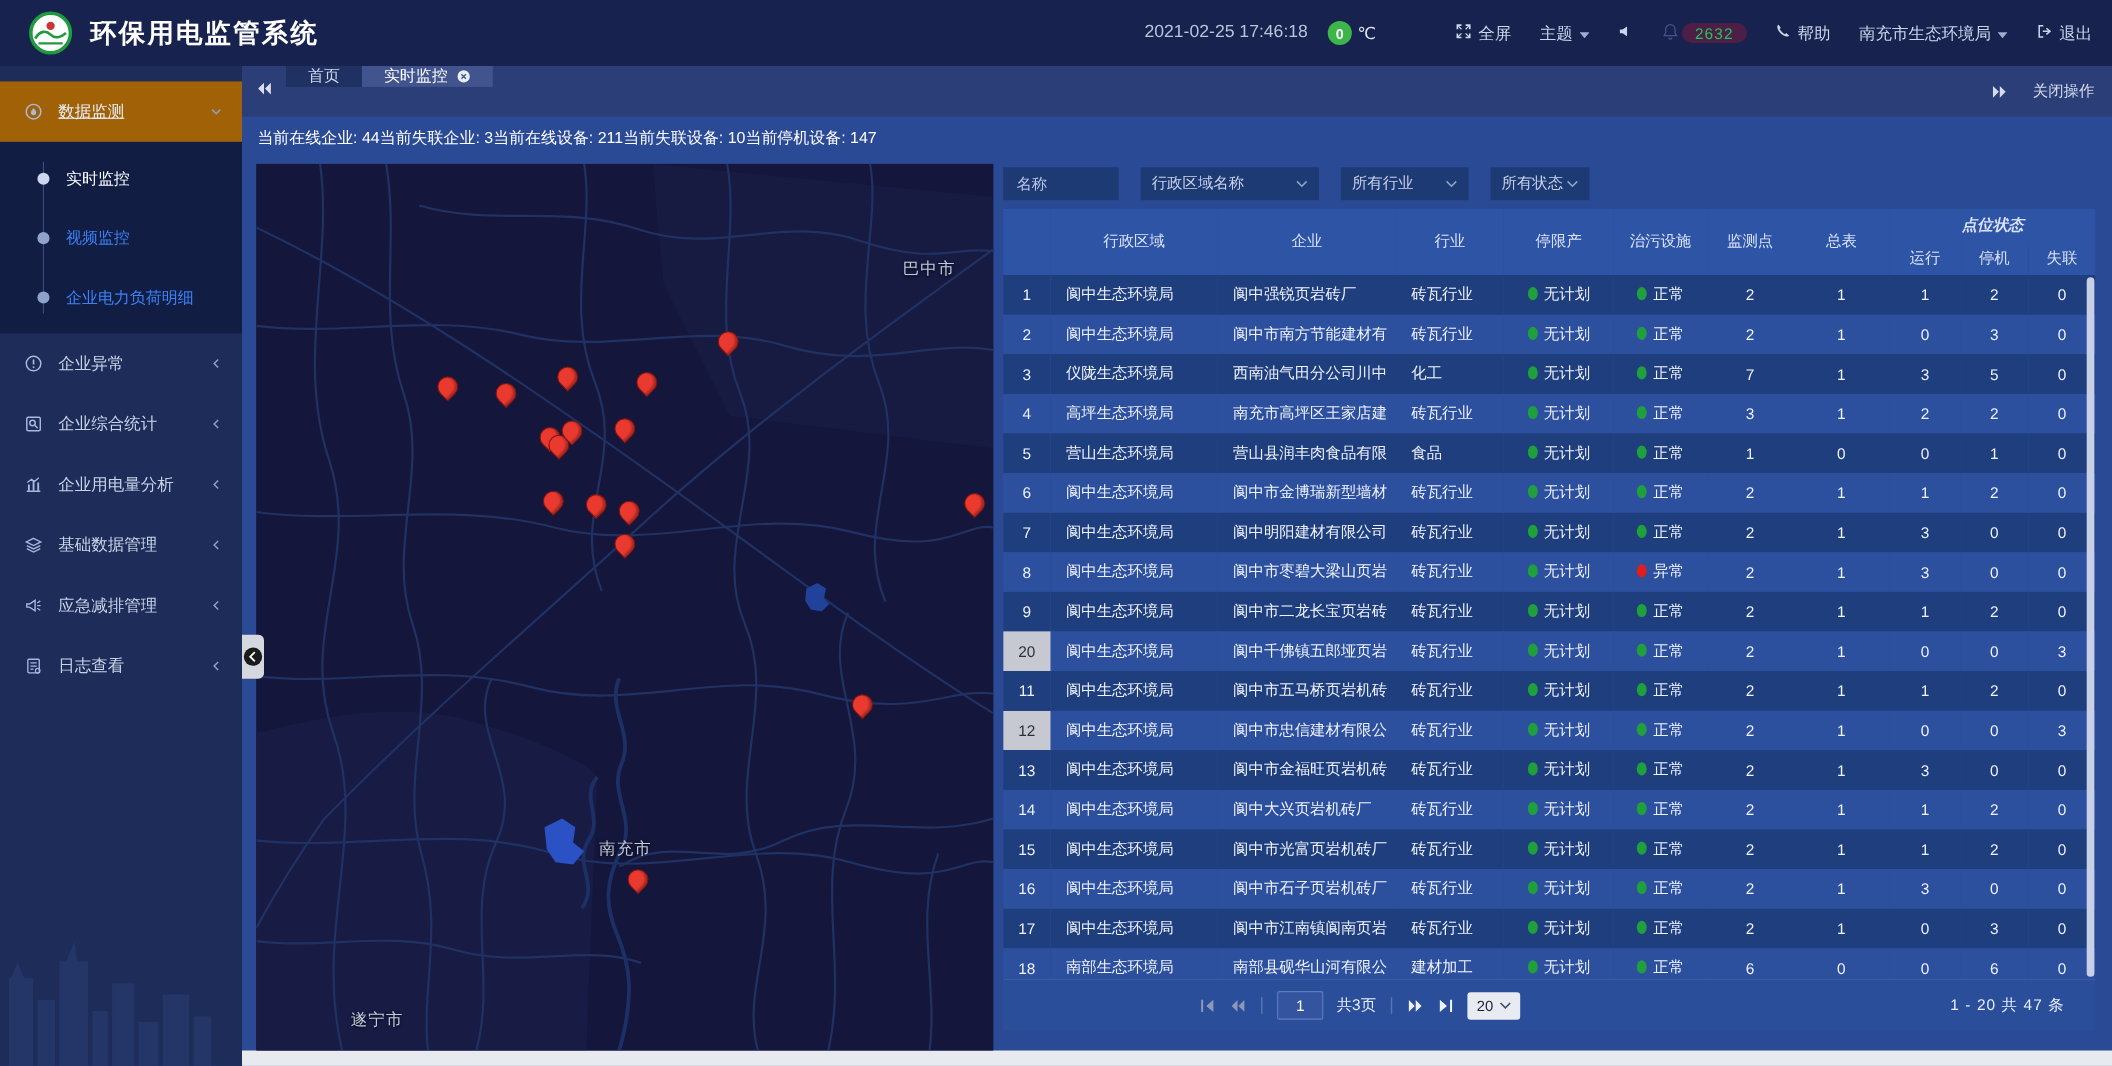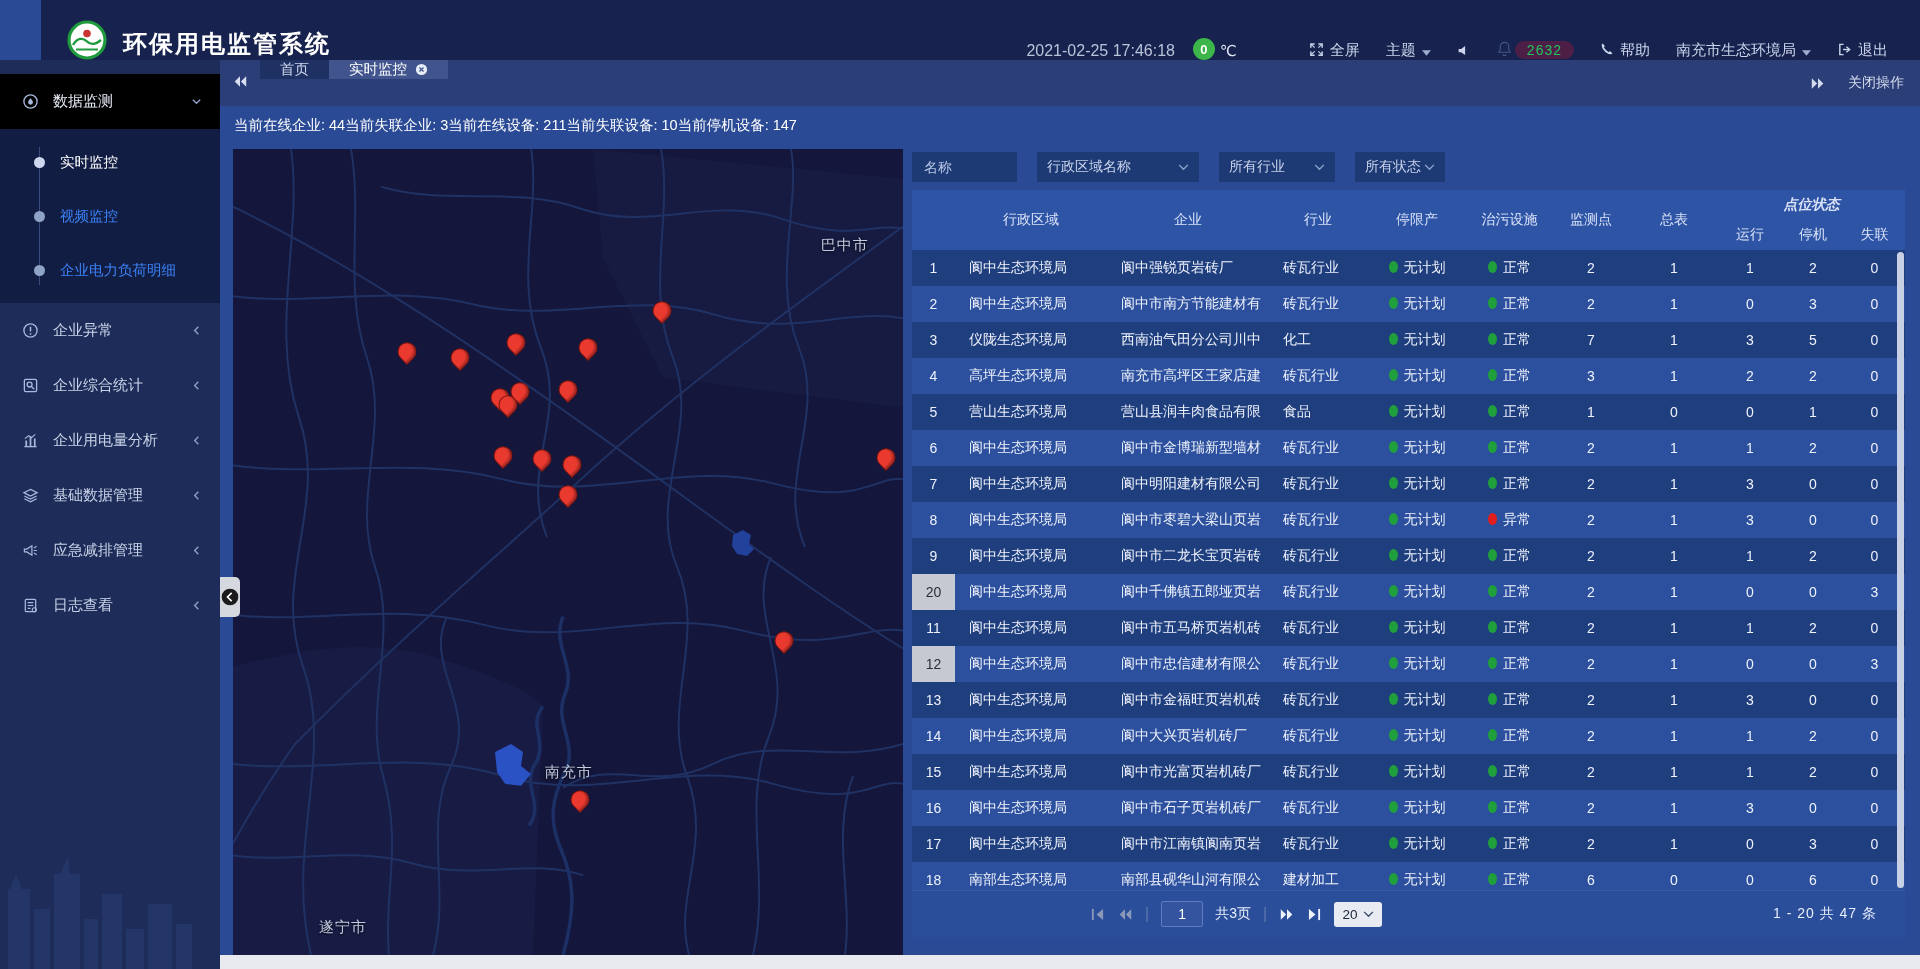--- a/index.html
+++ b/index.html
@@ -1,38 +1,38 @@
 <!DOCTYPE html>
 <html><head>
 <meta charset="utf-8">
 <style>
   * { margin:0; padding:0; box-sizing:border-box; }
   html,body { width:1920px; height:969px; overflow:hidden; }
   body { font-family:"Liberation Sans","DejaVu Sans",sans-serif; background:#2a4a95; }
 
   
-  .topbar { height:60px; background:#17224e; display:flex; align-items:flex-end; padding:0 32px 0 26px; position:relative; z-index:30;margin-left:41px; }
+  .topbar { height:60px; background:#17224e; display:flex; align-items:center; padding:0 18px 0 26px; position:relative; z-index:30; }
   .logo { width:40px; height:40px; margin-right:16px; flex:0 0 auto; }
   .app-title { color:#fff; font-size:24px; font-weight:bold; letter-spacing:2px; }
   .top-spacer { flex:1; }
   .datetime { color:#b9c3da; font-size:16px; margin-right:18px; }
   .temp-badge { width:22px; height:22px; border-radius:50%; background:#3cb549; color:#fff; font-size:13px; font-weight:bold; display:flex; align-items:center; justify-content:center; margin-right:5px; }
   .temp-unit { color:#dfe6f5; font-size:15px; margin-right:46px; }
   .hdr-item { color:#ccd5ec; font-size:15px; display:flex; align-items:center; gap:6px; margin-left:26px; cursor:pointer; white-space:nowrap; }
   .hdr-item .caret { color:#9fadd0; }
   .bell-wrap { position:relative; display:flex; align-items:center; color:#45568c; }
   .notif-badge { background:rgba(122,30,66,0.55); color:#22c55e; font-size:14px; padding:1px 12px; border-radius:10px; margin-left:-4px; letter-spacing:1px; }
 
   
   .body-row { display:flex; height:909px; position:relative; }
 
   
   .sidebar { width:220px; background:#1d2c58; flex:0 0 auto; position:relative; overflow:hidden; padding-top:14px; }
   .side-group { height:55px; display:flex; align-items:center; padding:0 18px 0 22px; color:#c9d3e8; font-size:15px; cursor:pointer; }
-  .side-group.expanded { background:#000000; color:#e8edf8; }
+  .side-group.expanded { background:#a16207; color:#e8edf8;text-decoration:underline; }
   .side-group .gicon { width:17px; height:17px; margin-right:14px; color:#a9b9dd; flex:0 0 auto; display:flex; }
   .side-group .glabel { flex:1; }
   .side-group .gchev { color:#8fa0c4; display:flex; }
   .submenu { background:#121d44; padding:6px 0; position:relative; }
   .submenu::before { content:""; position:absolute; left:39px; top:18px; bottom:18px; width:1px; background:#3a4c7e; }
   .sub-item { height:54px; display:flex; align-items:center; padding-left:60px; font-size:14.5px; color:#3b82f6; cursor:pointer; position:relative; }
   .sub-item::before { content:""; position:absolute; left:34px; width:11px; height:11px; border-radius:50%; background:#8fa2c8; }
   .sub-item.active { color:#ffffff; }
   .sub-item.active::before { background:#cdd8ee; }
   .skyline { position:absolute; bottom:0; left:0; width:100%; opacity:.55; }

